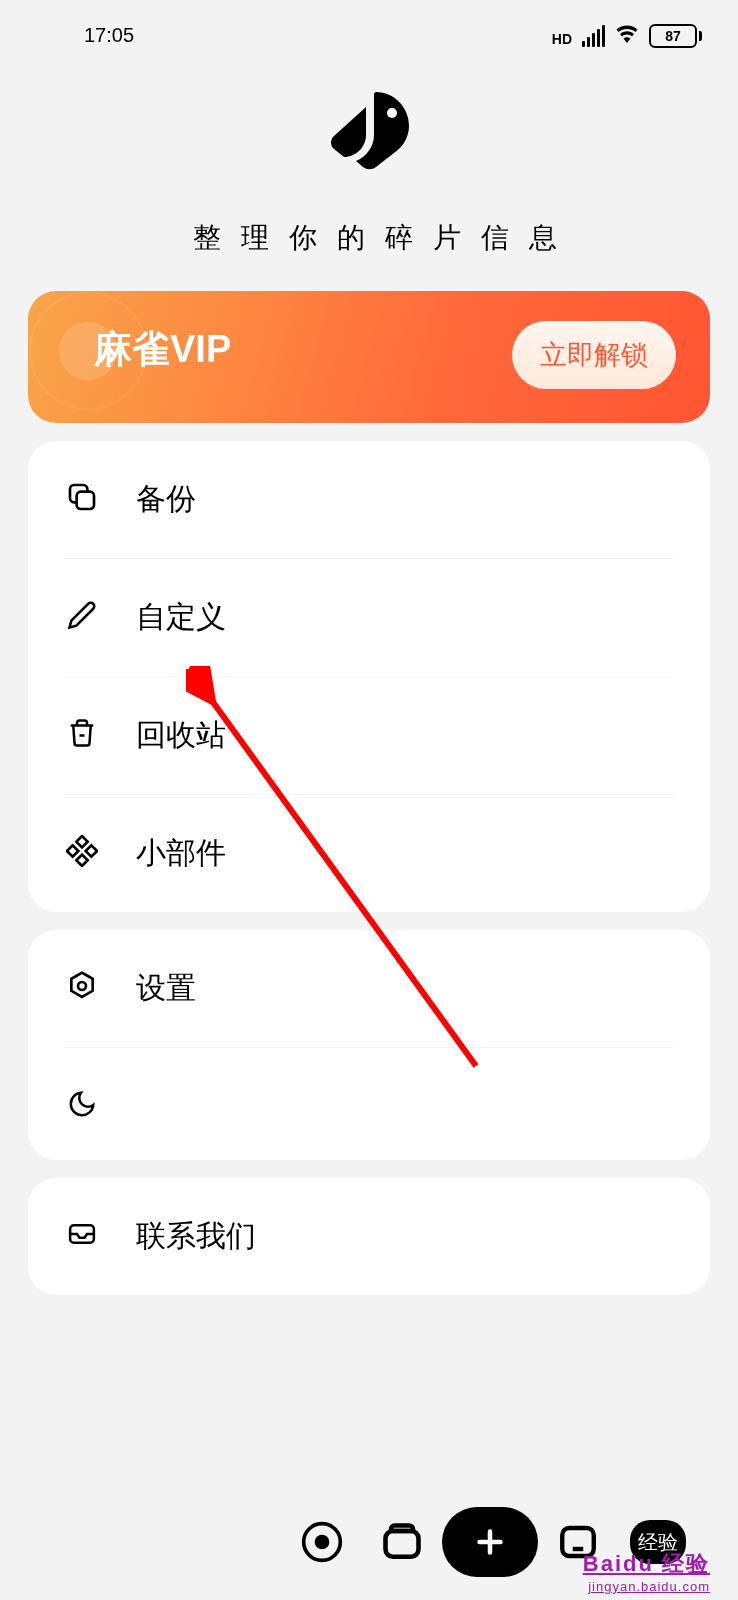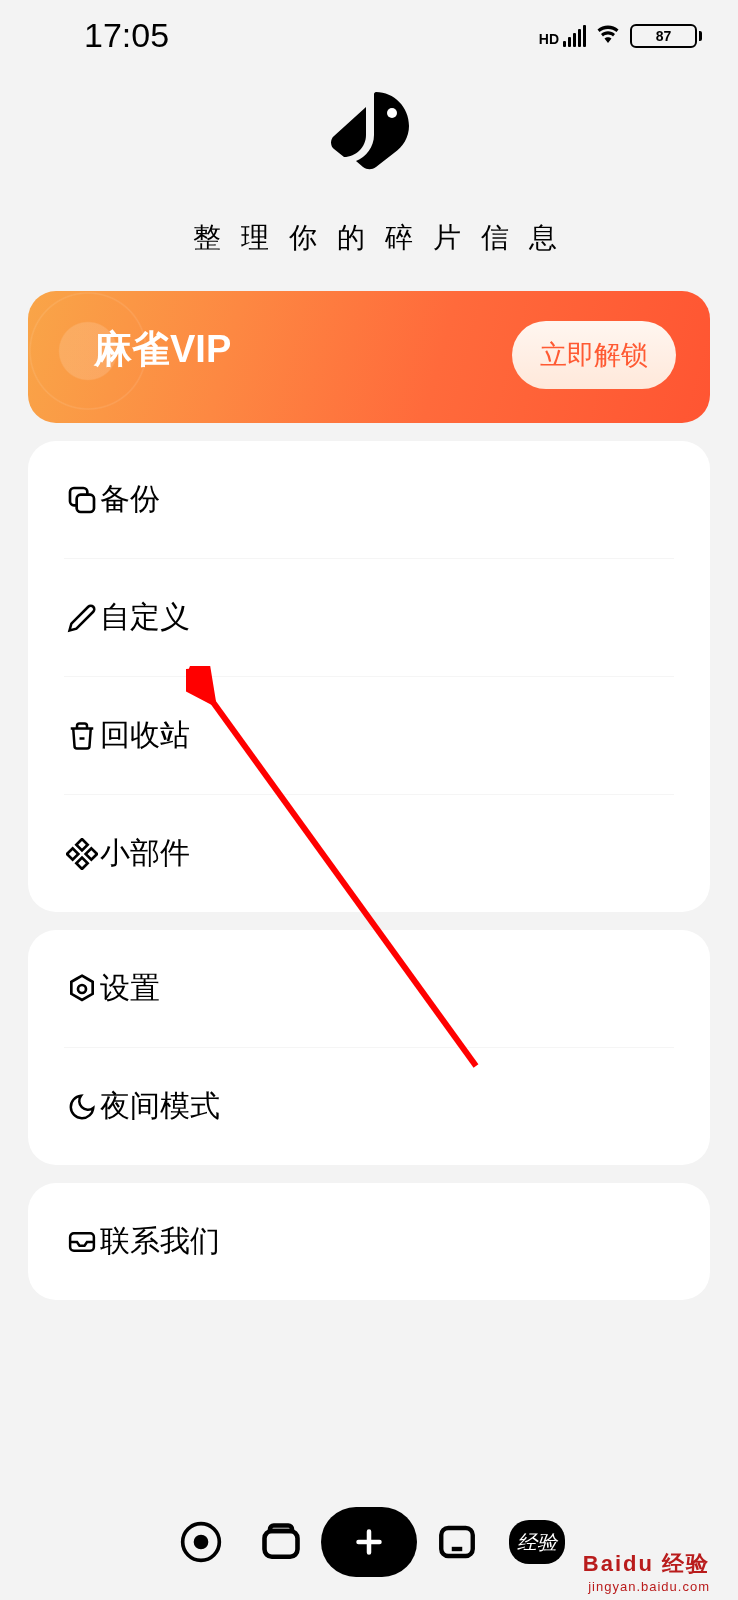--- a/index.html
+++ b/index.html
@@ -16,57 +16,57 @@
       overflow: hidden;
     }
     .status-bar {
       display: flex;
       justify-content: space-between;
       align-items: center;
       padding: 16px 36px 0 84px;
       height: 55px;
     }
     .status-time {
-      font-size: 34px;
+      font-size: 20px;
       font-weight: 500;
       color: #000;
     }
     .status-right {
       display: flex;
       align-items: center;
       gap: 10px;
     }
     .hd-signal {
       font-size: 14px;
       font-weight: bold;
       color: #000;
       display: flex;
       align-items: flex-end;
-      gap: 4px;
+      gap: 10px;
     }
     .signal-bars {
       display: flex;
       align-items: flex-end;
       gap: 2px;
     }
     .bar {
       width: 3px;
       background: #000;
       border-radius: 1px;
     }
     .wifi-icon svg { width: 24px; height: 24px; }
     .battery {
       display: flex;
       align-items: center;
       gap: 2px;
     }
     .battery-body {
       border: 2px solid #000;
       border-radius: 6px;
-      width: 67px;
+      width: 48px;
       height: 24px;
       display: flex;
       align-items: center;
       justify-content: center;
       font-size: 14px;
       font-weight: 600;
       padding: 0 2px;
     }
     .battery-tip {
       width: 3px;
@@ -137,21 +137,22 @@
       z-index: 1;
     }
     .menu-group {
       background: #fff;
       margin: 0 28px 18px;
       border-radius: 28px;
       padding: 0 36px;
     }
     .menu-item {
       display: flex;
-      align-items: center;
+      align-items: flex-start;
+      gap: 36px;
       padding: 38px 0;
       border-bottom: 1px solid #f5f5f5;
     }
     .menu-item:last-child {
       border-bottom: none;
     }
     .menu-icon {
       width: 36px;
       height: 36px;
       display: flex;
@@ -163,24 +164,23 @@
       font-size: 30px;
       color: #000;
       font-weight: 400;
     }
     .bottom-nav {
       position: absolute;
       bottom: 18px;
       left: 0;
       right: 0;
       display: flex;
-      justify-content: center;
+      justify-content: flex-end;
       align-items: center;
       padding: 0 40px;
-      font-style: italic;
     }
     .nav-item {
       width: 80px;
       height: 80px;
       display: flex;
       align-items: center;
       justify-content: center;
     }
     .nav-add {
       background: #000;
@@ -208,26 +208,27 @@
       position: absolute;
       left: 186px;
       top: 666px;
       pointer-events: none;
       z-index: 10;
     }
     .watermark {
       position: absolute;
       bottom: 6px;
       right: 28px;
-      color: #b91c1c;
+      color: #a21caf;
       font-size: 22px;
       font-weight: 600;
       letter-spacing: 2px;
       pointer-events: none;
       z-index: 5;
+      text-decoration: underline;
     }
     .watermark-sub {
       display: block;
       font-size: 13px;
       letter-spacing: 1px;
       font-weight: 400;
       text-align: right;
     }
   </style>
 </head>
@@ -325,21 +326,20 @@
         </svg>
     </div>
     <span class="menu-label">设置</span>
   </div>
   <div class="menu-item">
     <div class="menu-icon">
       <svg width="30" height="30" viewBox="0 0 24 24" fill="none" stroke="#000" stroke-width="2">
           <path d="M21 12.8A9 9 0 1 1 11.2 3a7 7 0 0 0 9.8 9.8z"></path>
         </svg>
     </div>
-    <span class="menu-label">夜间模式</span>
   </div>
 </div>
 
 <div class="menu-group">
   <div class="menu-item">
     <div class="menu-icon">
       <svg width="30" height="30" viewBox="0 0 24 24" fill="none" stroke="#000" stroke-width="2">
           <path d="M22 12h-6l-2 3h-4l-2-3H2"></path>
           <path d="M5.5 5h13a3 3 0 0 1 3 3v8a3 3 0 0 1-3 3h-13a3 3 0 0 1-3-3V8a3 3 0 0 1 3-3z"></path>
         </svg>

